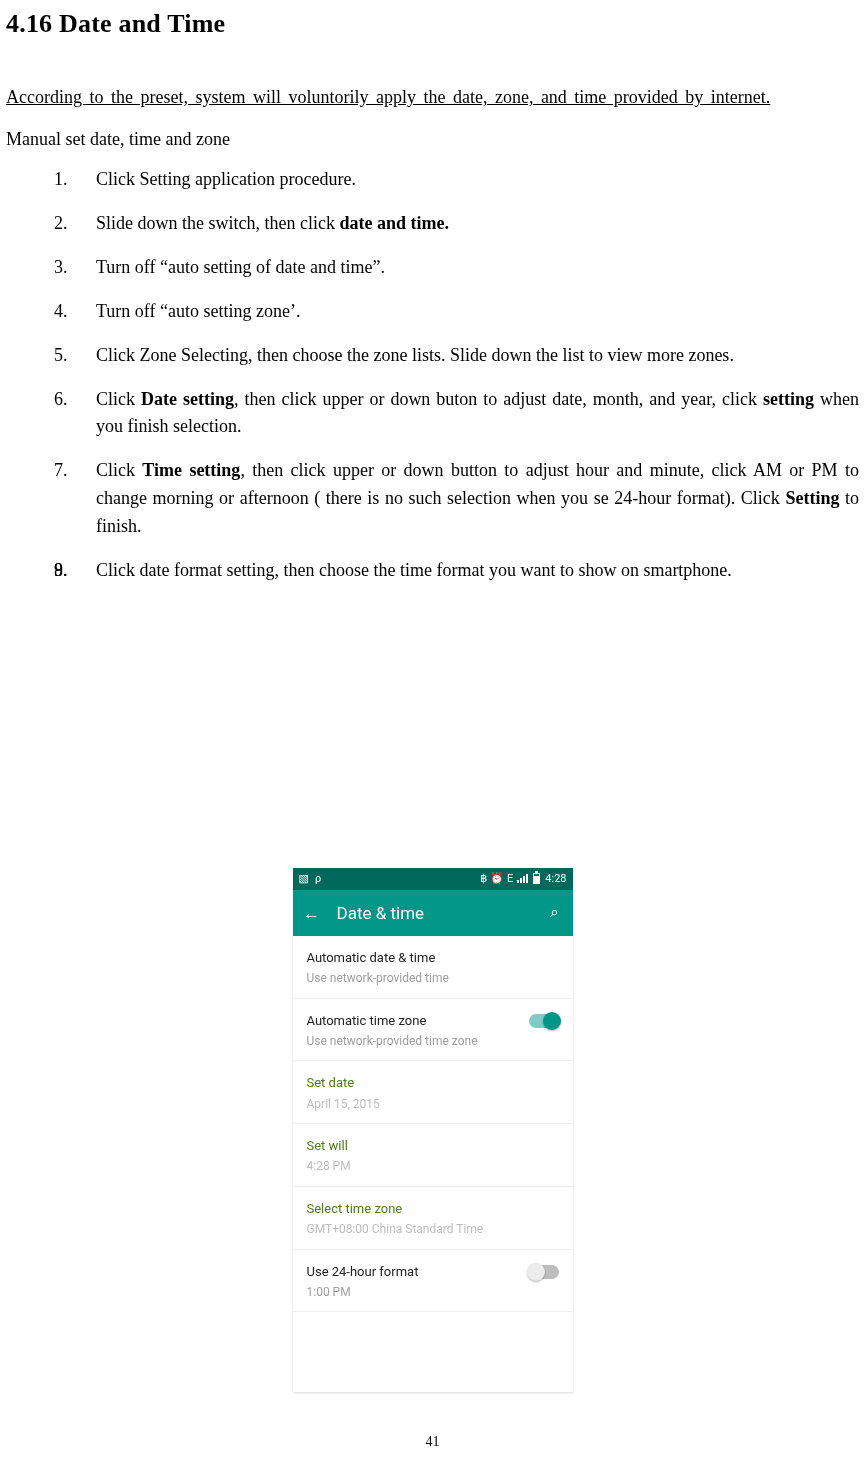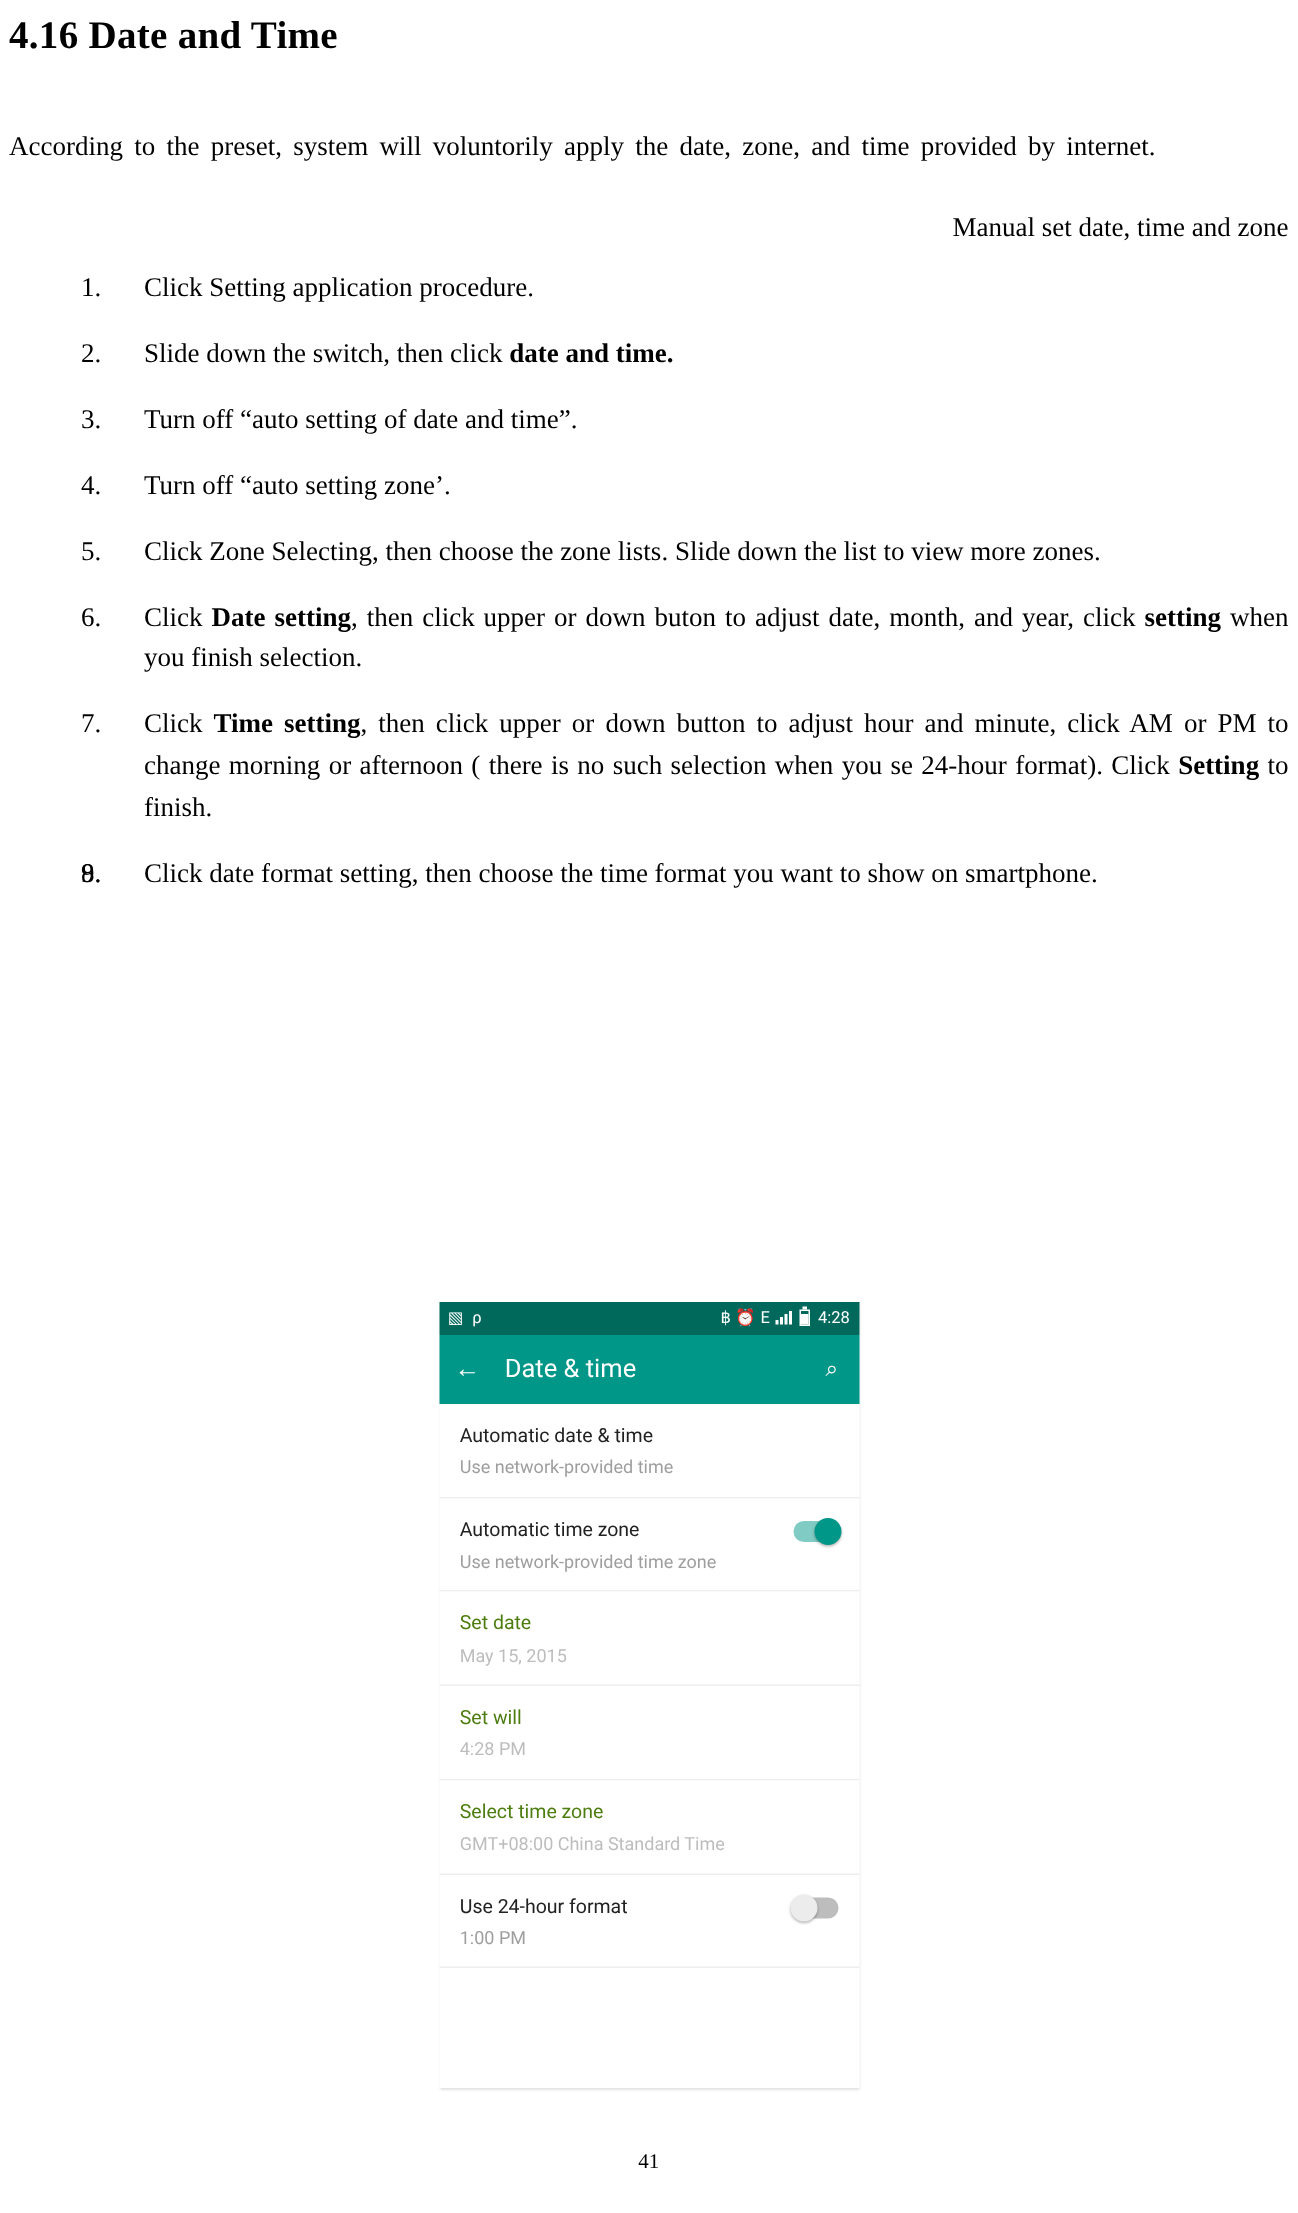--- a/index.html
+++ b/index.html
@@ -16,26 +16,26 @@
     }
     .section-title {
       font-size: 26px;
       font-weight: bold;
       margin-bottom: 40px;
       margin-top: 4px;
       letter-spacing: 0.2px;
     }
     .intro-text {
       text-align: justify;
-      margin-bottom: 26px;
+      margin-bottom: 14px;
       word-spacing: 3px;
+      text-decoration: underline;
     }
     .subtitle {
       margin-bottom: 12px;
-      text-align: right;
     }
     ol {
       list-style: none;
       margin-left: 48px;
     }
     ol li {
       position: relative;
       margin-bottom: 16px;
       padding-left: 42px;
       text-align: justify;
@@ -231,21 +231,21 @@
       <span class="primary">Automatic time zone</span>
       <span class="toggle on"></span>
     </div>
     <div class="secondary enabled">Use network-provided time zone</div>
   </div>
 
   <div class="row">
     <div class="label-line">
       <span class="primary disabled">Set date</span>
     </div>
-    <div class="secondary">May 15, 2015</div>
+    <div class="secondary">April 15, 2015</div>
   </div>
 
   <div class="row">
     <div class="label-line">
       <span class="primary disabled">Set will</span>
     </div>
     <div class="secondary">4:28 PM</div>
   </div>
 
   <div class="row">

